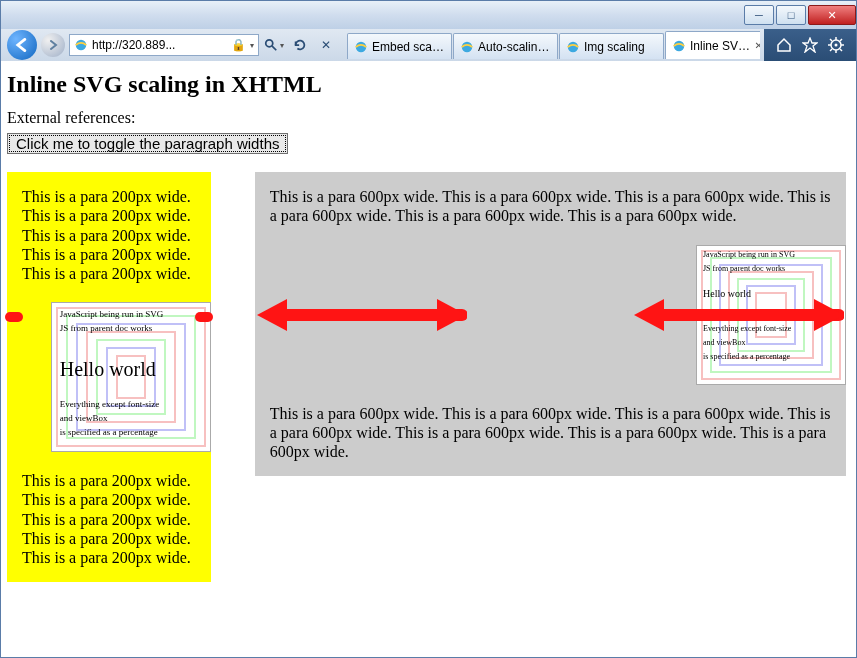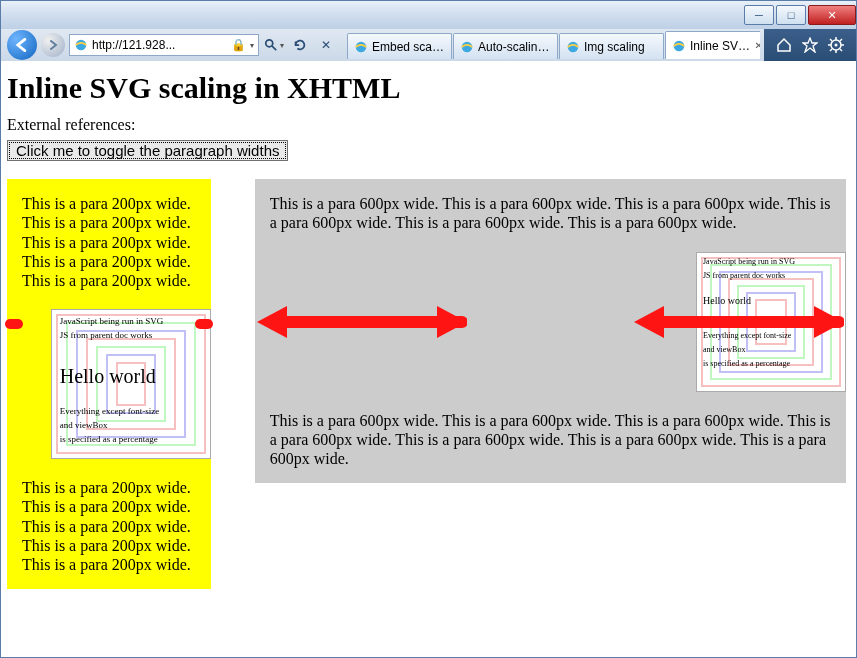--- a/index.html
+++ b/index.html
@@ -27,21 +27,21 @@
   .tab.active { background: #fff; height: 28px; }
   .tab .ie-icon { width: 14px; height: 14px; flex: 0 0 auto; }
   .tab-close { margin-left: auto; font-size: 10px; color: #555; }
   .tab-label { white-space: nowrap; overflow: hidden; text-overflow: ellipsis; }
   
   .right-icons { display: flex; gap: 10px; padding: 0 10px; color: #fff; }
   .right-icons .ico { width: 16px; height: 16px; display:flex; align-items:center; justify-content:center; }
   
   
   .page { flex: 1; overflow: auto; background: #fff; padding: 4px 10px 10px 6px; font-family: "Times New Roman", serif; color: #000; position: relative; }
-  .page h1 { font-size: 30px; font-weight: bold; margin: 6px 0 10px; font-family: "Times New Roman", serif; }
+  .page h1 { font-size: 24px; font-weight: bold; margin: 6px 0 10px; font-family: "Times New Roman", serif; }
   .page p, .page li { font-size: 16px; line-height: 1.2; }
   .page a { color: #0000ee; text-decoration: underline; }
   .page a:visited, .page .vlink { color: #4b0082; }
   .page ul { margin: 4px 0 14px 30px; padding: 0; }
   
   .debugbar { background: #ccc; padding: 1px 2px; font-size: 15px; }
   .toggle-btn { font-family: Arial, sans-serif; font-size: 15px; padding: 1px 8px; background: #e9e9e9; border: 1px solid #707070; outline: 1px dotted #000; outline-offset: -3px; }
   
   .columns { display: flex; gap: 44px; margin-top: 18px; align-items: flex-start; }
   .col1 { width: 205px; background: #ffff00; font-size: 15px; line-height: 1.15; }
@@ -84,21 +84,21 @@
     <div class="nav-fwd">
       <svg width="10" height="10" viewBox="0 0 10 10">
           <path d="M3 1 L8 5 L3 9" stroke="#6080a0" stroke-width="2" fill="none" stroke-linecap="round"></path>
         </svg>
     </div>
     <div class="urlbox">
       <svg class="ie-icon ie-svg" viewBox="0 0 16 16">
           <circle cx="8" cy="8" r="6" fill="#3da9e0"></circle>
           <path d="M2 8 Q8 3 14 8" stroke="#ffd040" stroke-width="2" fill="none"></path>
         </svg>
-      <span>http://121.928...</span>
+      <span>http://320.889...</span>
       <span style="margin-left:auto;color:#888">🔒</span>
       <span class="dd">▾</span>
     </div>
     <div class="toolbtn">
       <svg width="14" height="14" viewBox="0 0 16 16">
           <circle cx="6" cy="6" r="4" stroke="#2a4d75" stroke-width="2" fill="none"></circle>
           <line x1="9" y1="9" x2="14" y2="14" stroke="#2a4d75" stroke-width="2"></line>
         </svg>
       <span class="dd" style="margin-left:2px">▾</span>
     </div>

